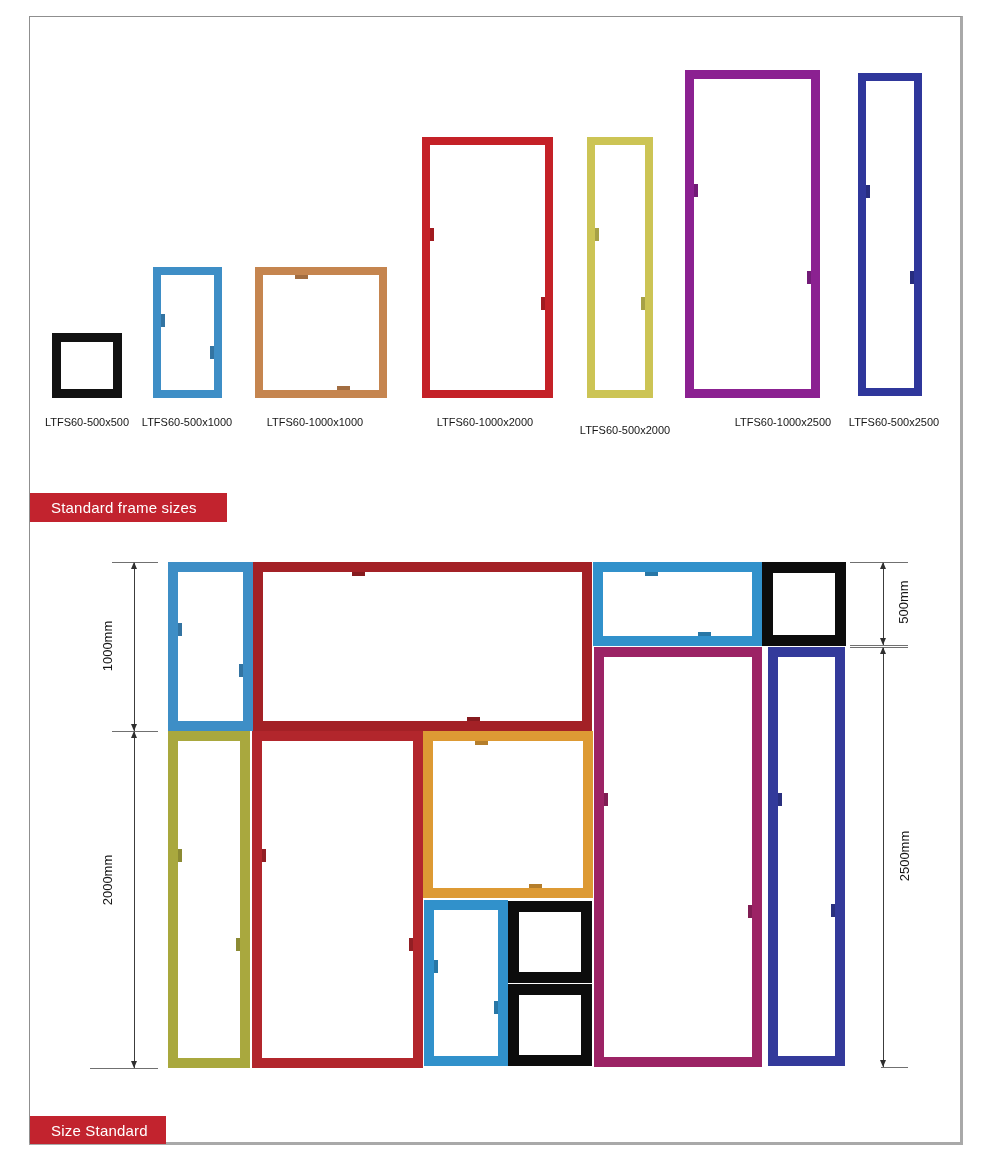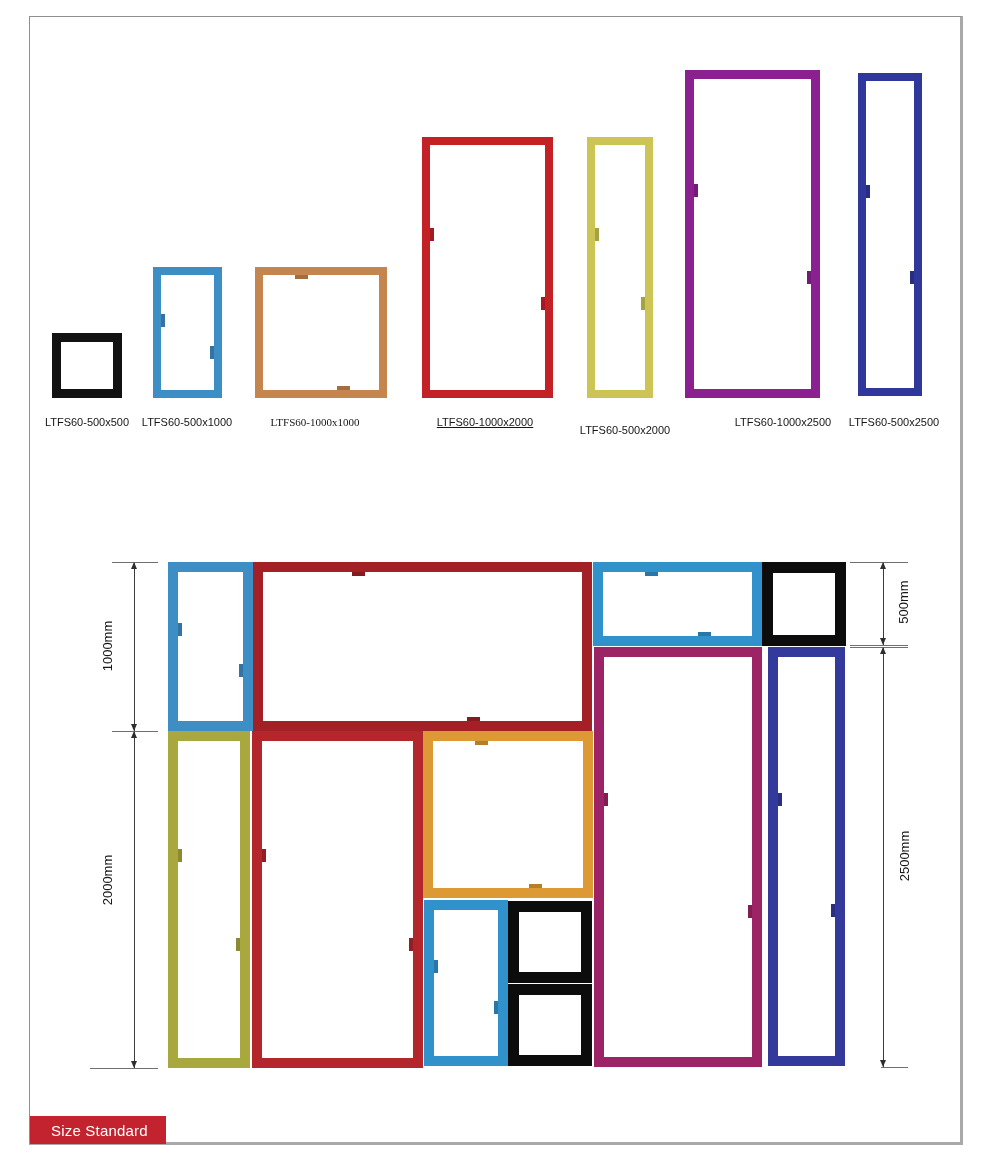--- a/index.html
+++ b/index.html
@@ -21,41 +21,44 @@
   .arr.down{border-top:7px solid #2e2e2e;}
   .dim-label{position:absolute;width:70px;height:16px;line-height:16px;text-align:center;
     font-size:13px;color:#161616;transform:rotate(-90deg);}
 </style>
 </head>
 <body>
 
 <div id="canvas">
   <div class="page-border"></div>
 
+  <div class="banner" id="banner-standard">
+    <span>Standard frame sizes</span>
+  </div>
 
   <div class="banner" id="banner-size">
     <span>Size Standard</span>
   </div>
 <div class="frame" style="left: 52px; top: 333px; width: 70px; height: 65px; border-width: 9px; border-color: rgb(18, 18, 18);"></div>
     <div class="frame-label" style="left: 87px; top: 416px;">LTFS60-500x500</div>
     <div class="frame" style="left: 153px; top: 267px; width: 69px; height: 131px; border-width: 8px; border-color: rgb(62, 142, 198);">
       <div class="clip" style="left: 0px; top: 34%; width: 4px; height: 13px; background: rgb(62, 142, 198);"></div>
       <div class="clip" style="right: 0px; top: 62%; width: 4px; height: 13px; background: rgb(62, 142, 198);"></div>
     </div>
     <div class="frame-label" style="left: 187px; top: 416px;">LTFS60-500x1000</div>
     <div class="frame" style="left: 255px; top: 267px; width: 132px; height: 131px; border-width: 8px; border-color: rgb(197, 133, 79);">
       <div class="clip" style="top: 0px; left: 28%; width: 13px; height: 4px; background: rgb(197, 133, 79);"></div>
       <div class="clip" style="bottom: 0px; left: 64%; width: 13px; height: 4px; background: rgb(197, 133, 79);"></div>
     </div>
-    <div class="frame-label" style="left: 315px; top: 416px; font-family: Liberation Serif, serif;">LTFS60-1000x1000</div>
+    <div class="frame-label" style="left: 315px; top: 416px;">LTFS60-1000x1000</div>
     <div class="frame" style="left: 422px; top: 137px; width: 131px; height: 261px; border-width: 8px; border-color: rgb(196, 33, 39);">
       <div class="clip" style="left: 0px; top: 34%; width: 4px; height: 13px; background: rgb(196, 33, 39);"></div>
       <div class="clip" style="right: 0px; top: 62%; width: 4px; height: 13px; background: rgb(196, 33, 39);"></div>
     </div>
-    <div class="frame-label" style="left: 485px; top: 416px; text-decoration: underline;">LTFS60-1000x2000</div>
+    <div class="frame-label" style="left: 485px; top: 416px;">LTFS60-1000x2000</div>
     <div class="frame" style="left: 587px; top: 137px; width: 66px; height: 261px; border-width: 8px; border-color: rgb(204, 196, 85);">
       <div class="clip" style="left: 0px; top: 34%; width: 4px; height: 13px; background: rgb(204, 196, 85);"></div>
       <div class="clip" style="right: 0px; top: 62%; width: 4px; height: 13px; background: rgb(204, 196, 85);"></div>
     </div>
     <div class="frame-label" style="left: 625px; top: 424px;">LTFS60-500x2000</div>
     <div class="frame" style="left: 685px; top: 70px; width: 135px; height: 328px; border-width: 9px; border-color: rgb(139, 33, 145);">
       <div class="clip" style="left: 0px; top: 34%; width: 4px; height: 13px; background: rgb(139, 33, 145);"></div>
       <div class="clip" style="right: 0px; top: 62%; width: 4px; height: 13px; background: rgb(139, 33, 145);"></div>
     </div>
     <div class="frame-label" style="left: 783px; top: 416px;">LTFS60-1000x2500</div>

